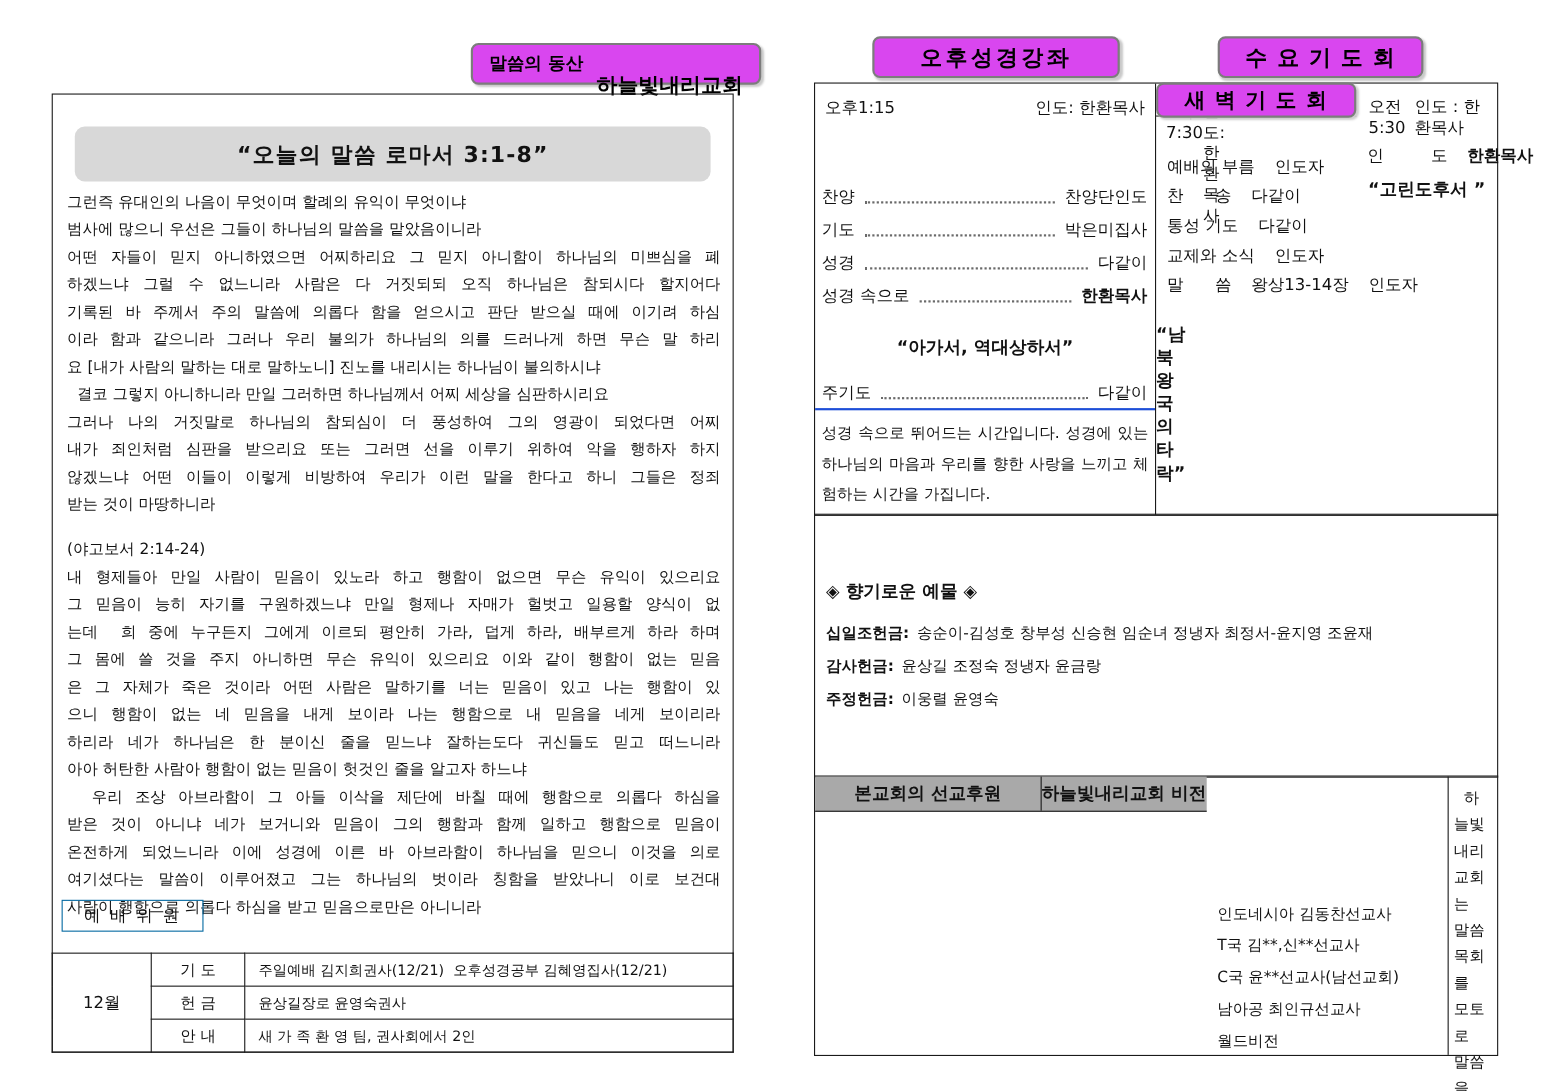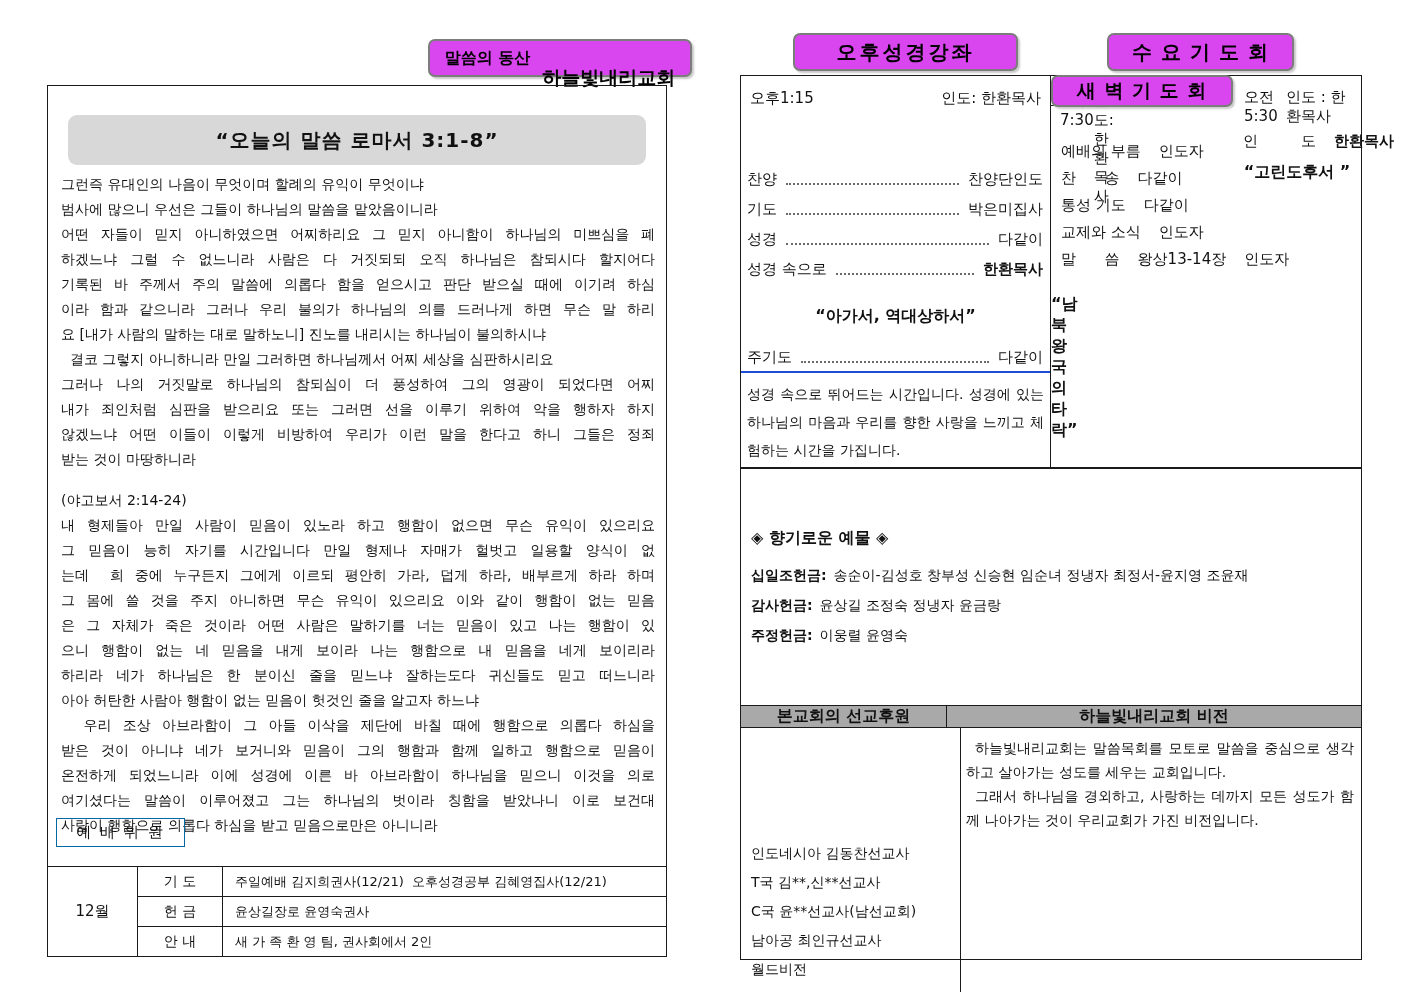--- a/index.html
+++ b/index.html
@@ -72,21 +72,21 @@
   .dawn-sect .head-row { position:absolute; top:12px; left:2px; right:2px; }
   .dawn-sect .dawn-row { position:absolute; top:52px; left:10px; right:8px; }
   .dawn-sect .quote { position:absolute; top:86px; left:0; right:0; }
 
   .box2 { position:absolute; left:740px; top:467px; width:620px; height:238px; border:1px solid #1a1a1a; }
   .offer-title { position:absolute; top:60px; left:10px; font-weight:bold; font-size:16px; }
   .offer-list { position:absolute; top:93px; left:10px; right:6px; }
   .offer-row { height:30px; display:flex; align-items:center; font-size:14px; white-space:nowrap; }
   .offer-label { font-weight:bold; margin-right:7px; }
 
-  .box3 { position:absolute; left:740px; top:705px; width:620px; height:253px; border:1px solid #1a1a1a; display:flex; flex-direction:column; }
+  .box3 { position:absolute; left:740px; top:705px; width:620px; height:253px; border:1px solid #1a1a1a; display:flex; flex-direction:row; }
   .box3-head { display:flex; height:31px; border-bottom:1px solid #1a1a1a; background:#a9a9a9; font-weight:bold; font-size:16px; }
   .box3-head .h-left { width:205px; border-right:1px solid #1a1a1a; display:flex; align-items:center; justify-content:center; }
   .box3-head .h-right { flex:1; display:flex; align-items:center; justify-content:center; }
   .box3-body { flex:1; display:flex; }
   .box3-body .b-left { width:205px; border-right:1px solid #1a1a1a; padding:24px 4px 0 10px; font-size:14px; line-height:29px; white-space:pre; overflow:hidden; }
   .box3-body .b-right { flex:1; padding:8px 7px 0 5px; font-size:14px; line-height:24px; }
   .vision-p { text-align:justify; text-indent:9px; margin:0; }
 </style>
 </head>
 <body>
@@ -112,21 +112,21 @@
       <div class="line just">그러나 나의 거짓말로 하나님의 참되심이 더 풍성하여 그의 영광이 되었다면 어찌</div>
       <div class="line just">내가 죄인처럼 심판을 받으리요 또는 그러면 선을 이루기 위하여 악을 행하자 하지</div>
       <div class="line just">않겠느냐 어떤 이들이 이렇게 비방하여 우리가 이런 말을 한다고 하니 그들은 정죄</div>
       <div class="line">받는 것이 마땅하니라</div>
     </div>
 
   <div class="scripture scripture-james">
 
   <div class="line">(야고보서 2:14-24)</div>
       <div class="line just">내 형제들아 만일 사람이 믿음이 있노라 하고 행함이 없으면 무슨 유익이 있으리요</div>
-      <div class="line just">그 믿음이 능히 자기를 시간입니다 만일 형제나 자매가 헐벗고 일용할 양식이 없</div>
+      <div class="line just">그 믿음이 능히 자기를 구원하겠느냐 만일 형제나 자매가 헐벗고 일용할 양식이 없</div>
       <div class="line just">는데  희 중에 누구든지 그에게 이르되 평안히 가라, 덥게 하라, 배부르게 하라 하며</div>
       <div class="line just">그 몸에 쓸 것을 주지 아니하면 무슨 유익이 있으리요 이와 같이 행함이 없는 믿음</div>
       <div class="line just">은 그 자체가 죽은 것이라 어떤 사람은 말하기를 너는 믿음이 있고 나는 행함이 있</div>
       <div class="line just">으니 행함이 없는 네 믿음을 내게 보이라 나는 행함으로 내 믿음을 네게 보이리라</div>
       <div class="line just">하리라 네가 하나님은 한 분이신 줄을 믿느냐 잘하는도다 귀신들도 믿고 떠느니라</div>
       <div class="line">아아 허탄한 사람아 행함이 없는 믿음이 헛것인 줄을 알고자 하느냐</div>
       <div class="line just">  우리 조상 아브라함이 그 아들 이삭을 제단에 바칠 때에 행함으로 의롭다 하심을</div>
       <div class="line just">받은 것이 아니냐 네가 보거니와 믿음이 그의 행함과 함께 일하고 행함으로 믿음이</div>
       <div class="line just">온전하게 되었느니라 이에 성경에 이른 바 아브라함이 하나님을 믿으니 이것을 의로</div>
       <div class="line just">여기셨다는 말씀이 이루어졌고 그는 하나님의 벗이라 칭함을 받았나니 이로 보건대</div>

